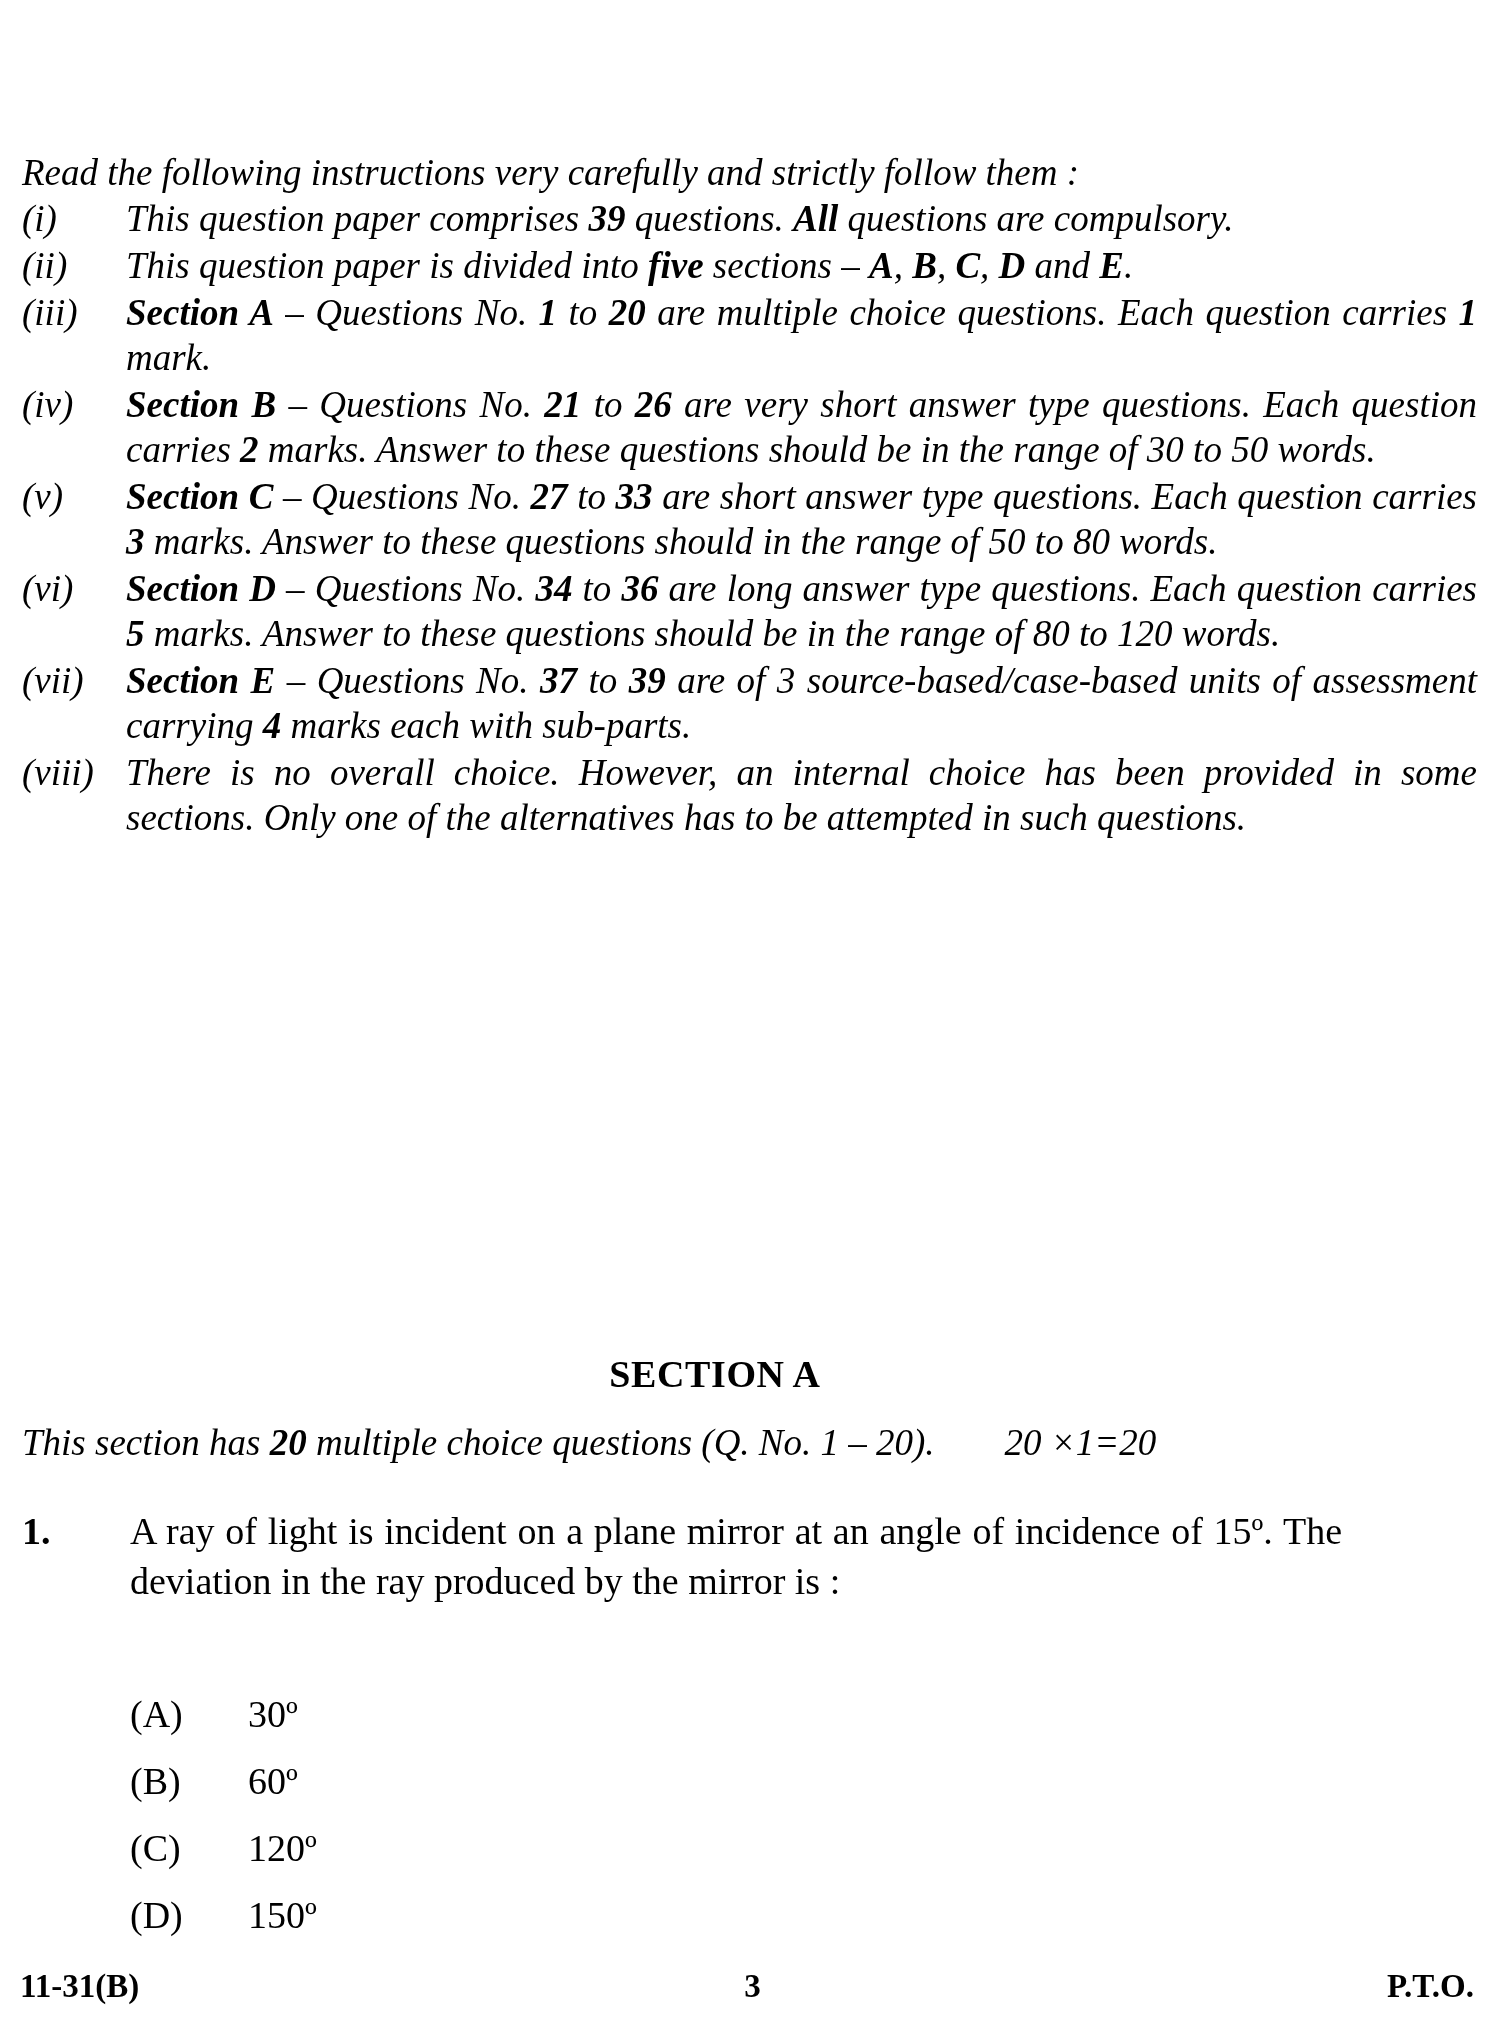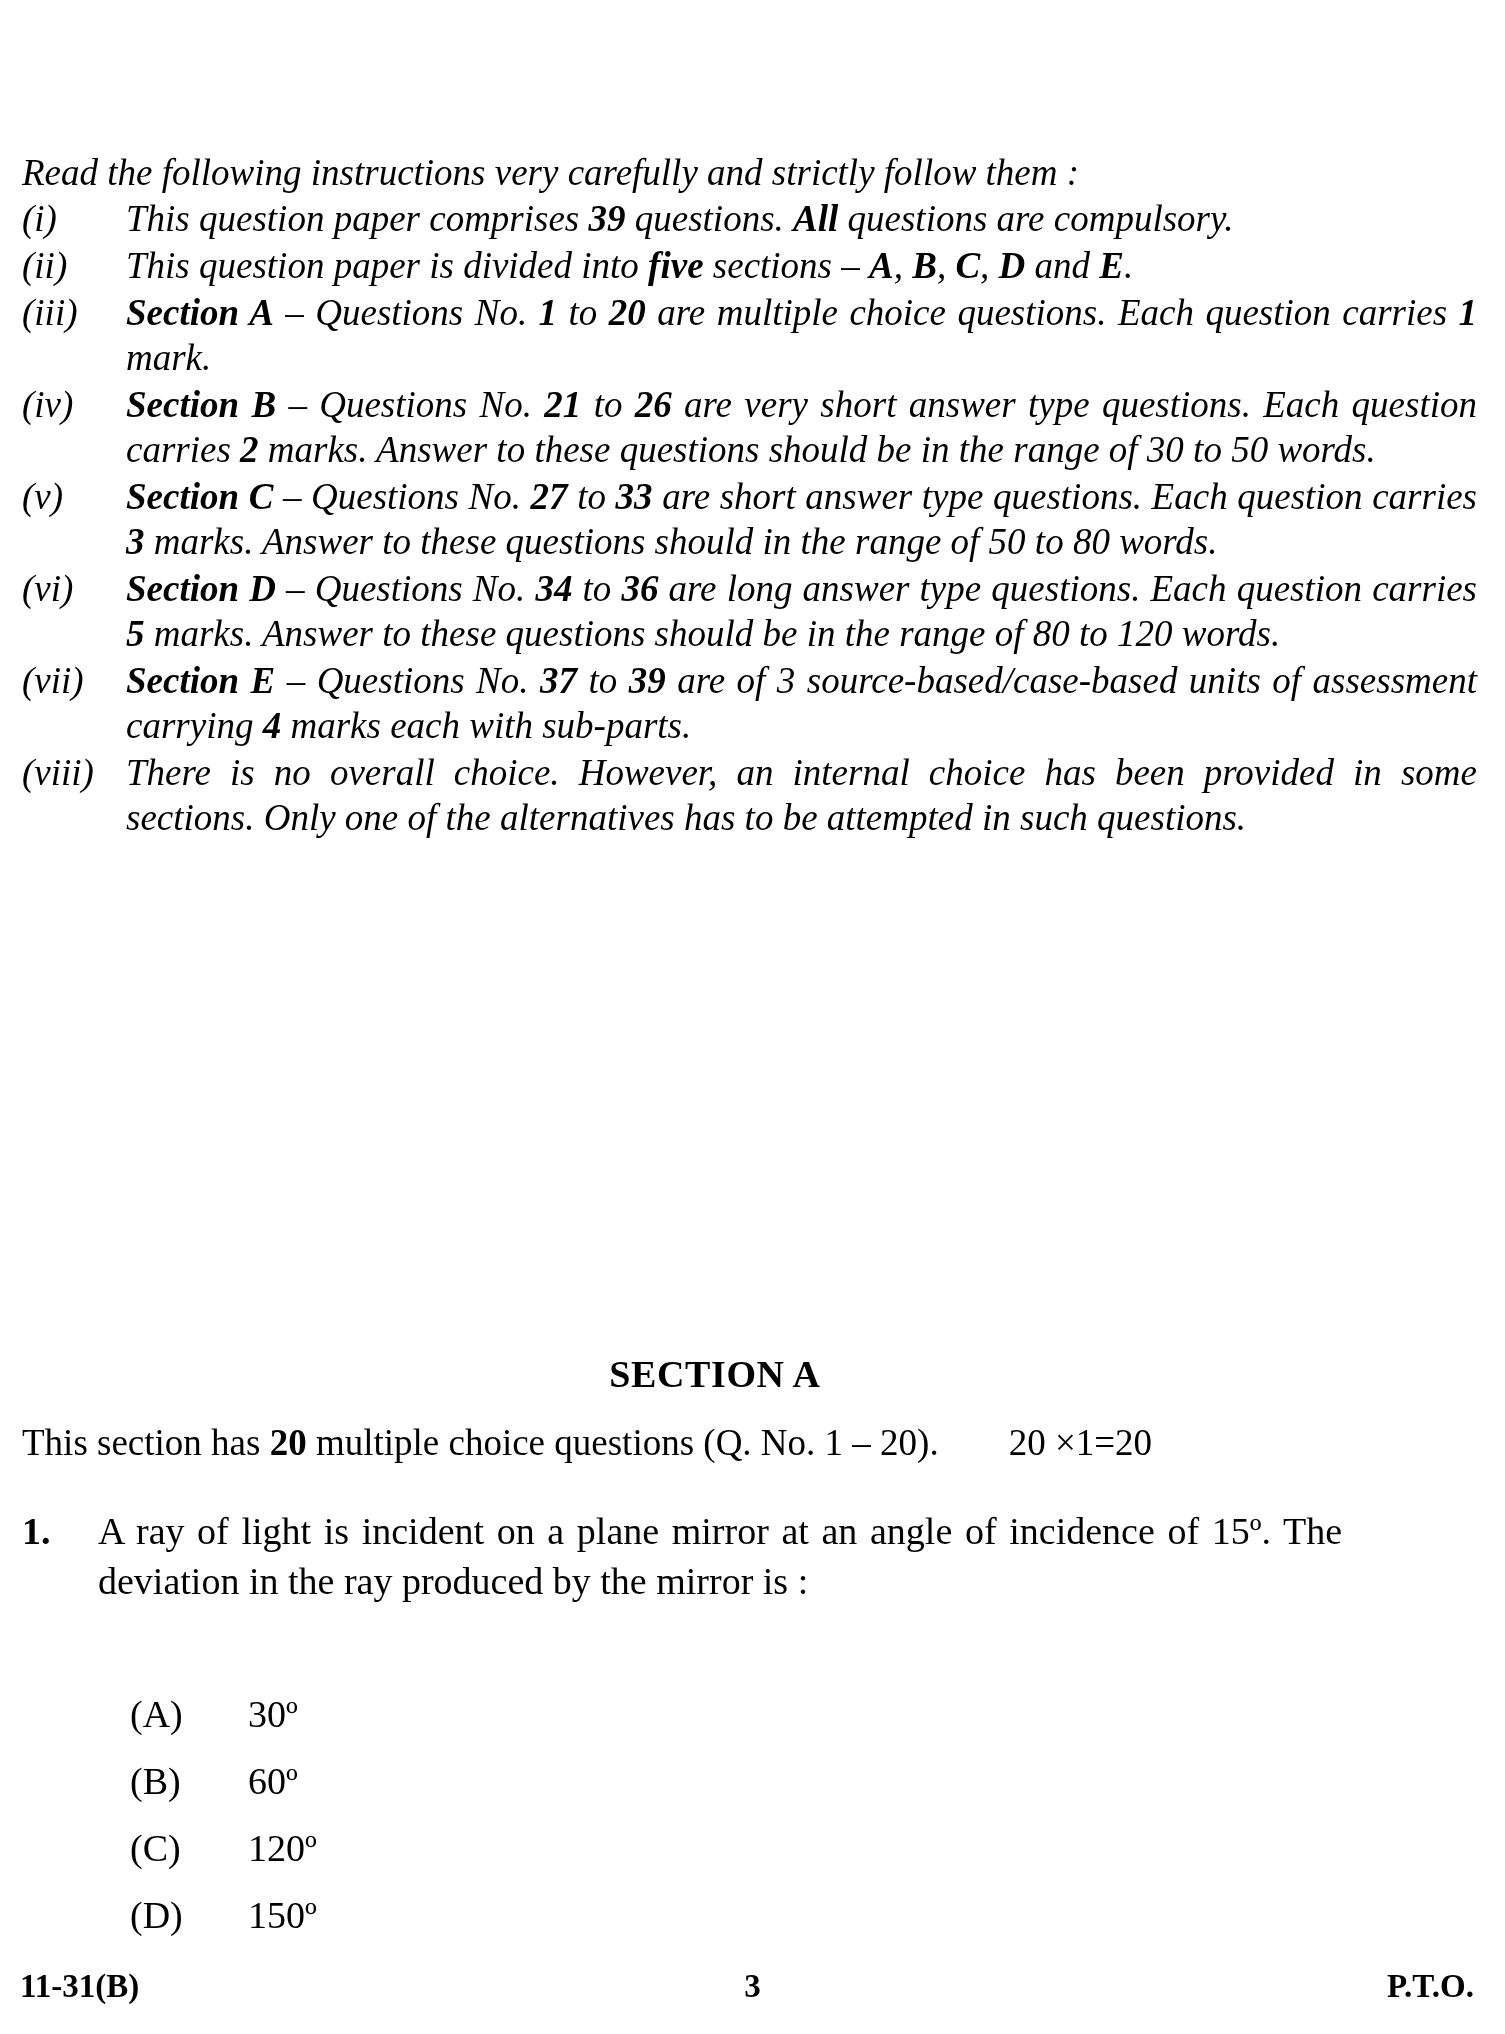--- a/index.html
+++ b/index.html
@@ -91,20 +91,21 @@
     font-size: 38px;
     letter-spacing: 0.6px;
   }
 
   
   .section-intro {
     position: absolute;
     left: 22px;
     top: 1420px;
     width: 1455px;
+    font-style: italic;
     font-size: 37px;
     line-height: 46px;
     white-space: nowrap;
   }
   .section-intro .marks {
     margin-left: 70px;
   }
   .section-intro b { font-weight: bold; }
 
   
@@ -117,21 +118,21 @@
   .q-number {
     position: absolute;
     left: 0;
     top: 0;
     width: 100px;
     font-weight: bold;
     font-size: 38px;
     line-height: 50px;
   }
   .q-text {
-    margin-left: 76px;
+    margin-left: 108px;
     font-size: 38px;
     line-height: 50px;
     text-align: justify;
     text-justify: inter-word;
     text-align-last: left;
   }
 
   
   .options {
     position: absolute;

